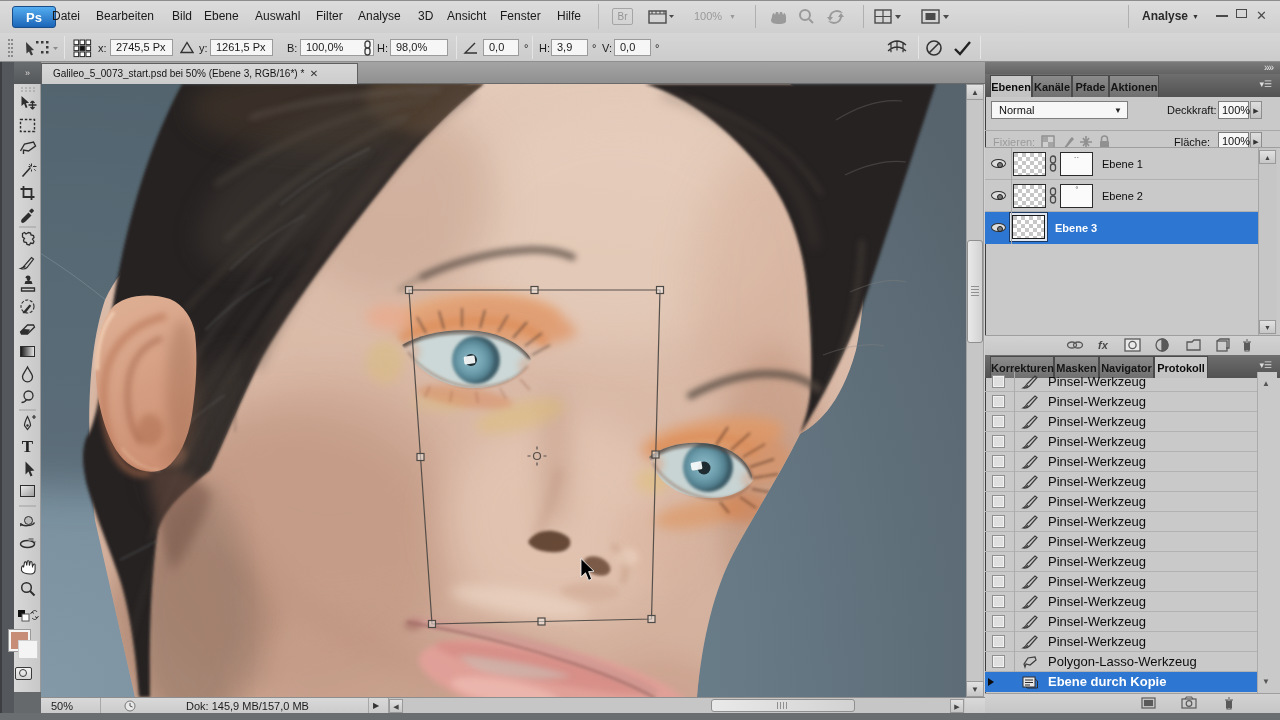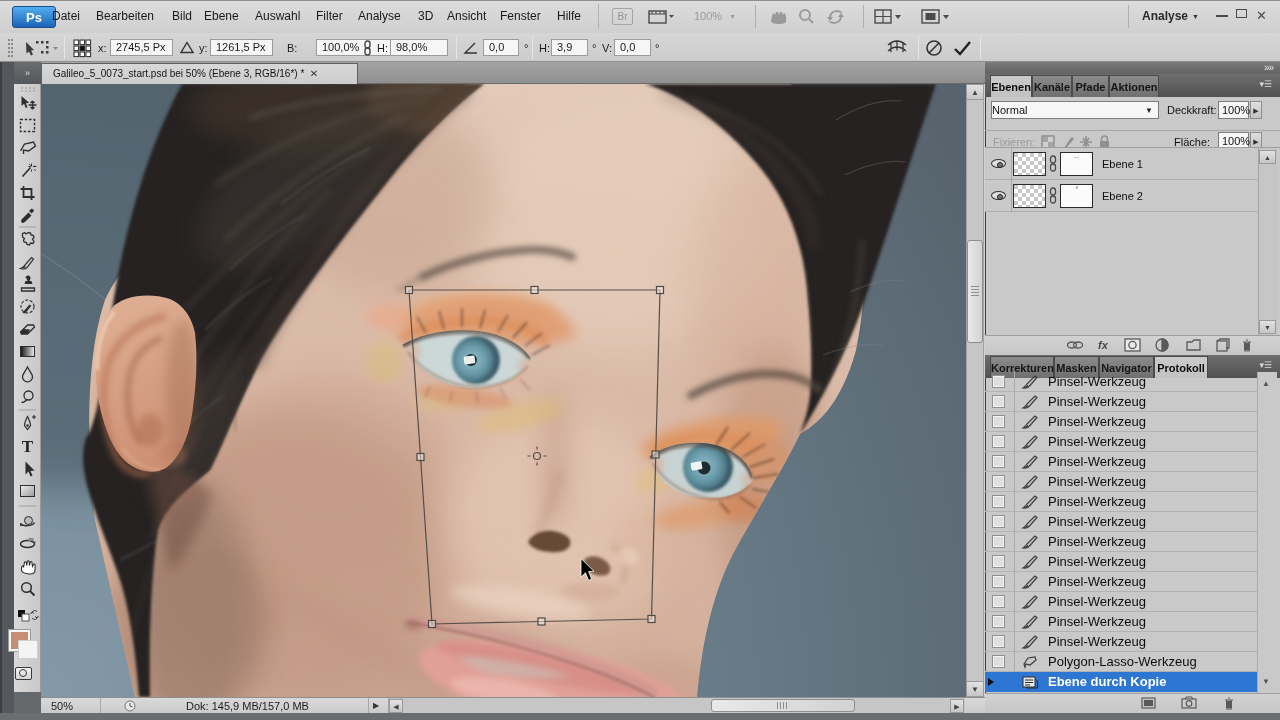--- a/index.html
+++ b/index.html
@@ -147,21 +147,21 @@
       </g>
  </svg>
  <div class="abs olabel" style="left:98px">x:</div>
  <div class="field" style="left:110px;width:63px">2745,5 Px</div>
  <svg class="abs" style="left:180px;top:8px" width="14" height="13" viewBox="0 0 14 13">
       <path d="M7 1.5L13 11.5H1z" fill="none" stroke="#333" stroke-width="1.4"></path>
     </svg>
  <div class="abs olabel" style="left:199px">y:</div>
  <div class="field" style="left:210px;width:63px">1261,5 Px</div>
  <div class="abs olabel" style="left:287px">B:</div>
- <div class="field" style="left:316px;width:82px">100,0%</div>
+ <div class="field" style="left:300px;width:74px">100,0%</div>
  <svg class="abs" style="left:362px;top:7px" width="11" height="16" viewBox="0 0 11 16">
       <g fill="none" stroke="#444" stroke-width="1.4">
         <rect x="3" y="1" width="5" height="7" rx="2.4"></rect>
         <rect x="3" y="8" width="5" height="7" rx="2.4"></rect>
       </g>
     </svg>
  <div class="abs olabel" style="left:377px">H:</div>
  <div class="field" style="left:390px;width:58px">98,0%</div>
  <div class="abs osep" style="left:456px"></div>
  <svg class="abs" style="left:463px;top:8px" width="16" height="14" viewBox="0 0 16 14">
@@ -604,21 +604,21 @@
 <div class="abs" id="layerspanel" style="left:985px;top:74px;width:295px;height:281px">
 
  <div class="ptabbar" style="top:0">
   <div class="ptab active" style="left:5px;width:42px">Ebenen</div>
   <div class="ptab" style="left:47px;width:40px">Kanäle</div>
   <div class="ptab" style="left:87px;width:37px">Pfade</div>
   <div class="ptab" style="left:124px;width:50px">Aktionen</div>
   <span style="position:absolute;right:8px;top:5px;color:#ddd;font-size:9px">▾☰</span>
  </div>
 
- <div class="abs" style="left:6px;top:27px;width:168px;height:18px;background:#f7f7f7;border:1px solid #7d7d7d;font-size:11px;line-height:17px;">Normal<span style="position:absolute;right:5px;top:0;color:#222;font-size:8px">▼</span></div>
+ <div class="abs" style="left:6px;top:27px;width:137px;height:18px;background:#f7f7f7;border:1px solid #7d7d7d;font-size:11px;line-height:17px;padding-left:7px">Normal<span style="position:absolute;right:5px;top:0;color:#222;font-size:8px">▼</span></div>
  <div class="abs" style="left:182px;top:30px;font-size:11px">Deckkraft:</div>
  <div class="abs" style="left:233px;top:27px;width:31px;height:18px;background:#f7f7f7;border:1px solid #7d7d7d;font-size:11px;line-height:17px;padding-left:3px">100%</div>
  <div class="abs" style="left:265px;top:27px;width:12px;height:18px;background:linear-gradient(#dedede,#c2c2c2);border:1px solid #8d8d8d;font-size:7px;line-height:17px;text-align:center;color:#333">▶</div>
  <div class="abs" style="left:0;top:56px;width:295px;height:1px;background:#a8a8a8"></div>
 
  <div class="abs" style="left:8px;top:62px;font-size:11px;color:#9b9b9b">Fixieren:</div>
  <svg class="abs" style="left:55px;top:58px" width="70" height="20" viewBox="0 0 70 20">
    <g stroke="#909090" fill="none">
         <rect x="2" y="4" width="12" height="12" fill="#cfcfcf"></rect>
         <path d="M2 4h6v6h-6zM8 10h6v6h-6z" fill="#a5a5a5" stroke="none"></path>
@@ -656,20 +656,25 @@
         <span class="eye"></span>
         <span class="chk"></span>
         <span class="chain"><svg width="8" height="18" viewBox="0 0 8 18">
             <g fill="none" stroke="#4a4a4a" stroke-width="1.3">
               <rect x="1.5" y="1" width="5" height="7" rx="2.5"></rect>
               <rect x="1.5" y="9" width="5" height="7" rx="2.5"></rect>
             </g>
           </svg></span>
         <span class="mask"><i>°</i></span>
         <span class="lname">Ebene 2</span>
+      </div>
+  <div class="abs lrow sel" style="top:64px">
+        <span class="eye"></span>
+        <span class="chk chksel"></span>
+        <span class="lname lsel">Ebene 3</span>
       </div>
  </div>
 
  <div class="abs" style="left:273px;top:74px;width:19px;height:260px;background:#c6c6c6;border-left:1px solid #a5a5a5"></div>
  <div class="abs sbbtn" style="left:274px;top:76px;width:17px;height:14px;font-size:7px;line-height:13px">▲</div>
  <div class="abs sbbtn" style="left:274px;top:246px;width:17px;height:14px;font-size:7px;line-height:13px">▼</div>
 
  <div class="abs" style="left:0;top:261px;width:295px;height:20px;background:linear-gradient(#d2d2d2,#c6c6c6);border-top:1px solid #9e9e9e"></div>
  <svg class="abs" style="left:80px;top:263px" width="190" height="16" viewBox="0 0 190 16">
   <g stroke="#5a5a5a" fill="none" stroke-width="1.3">

